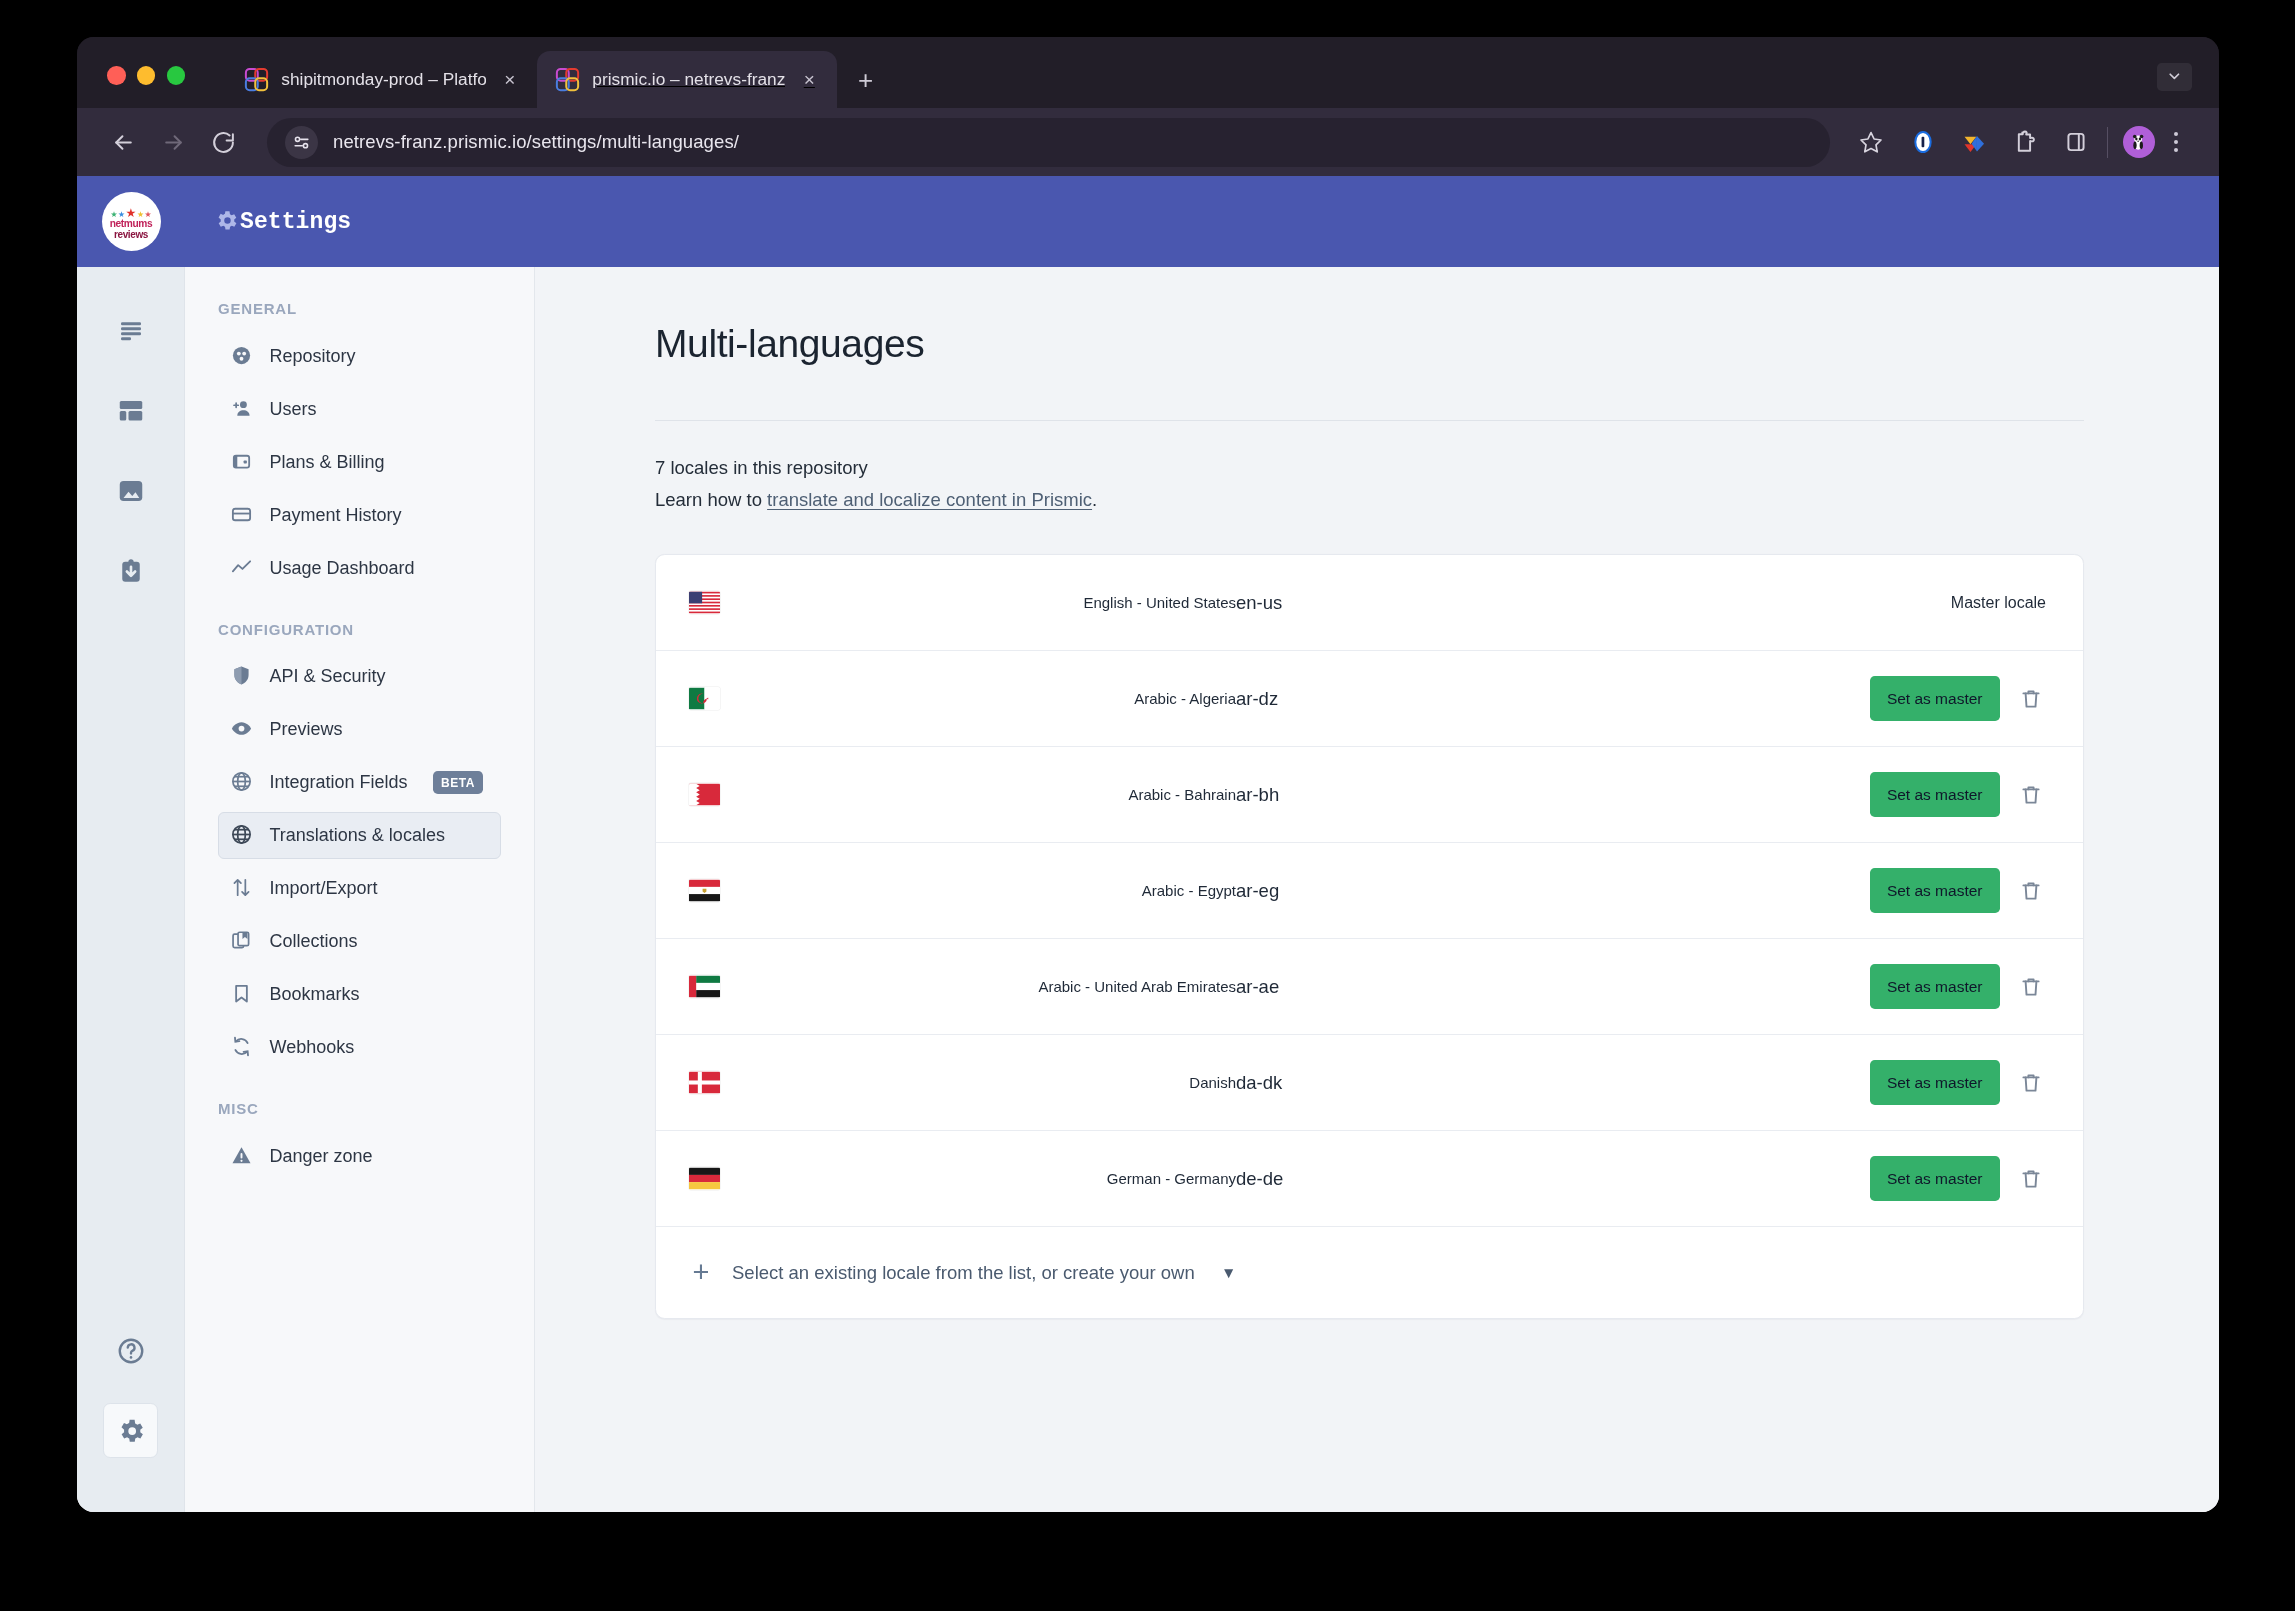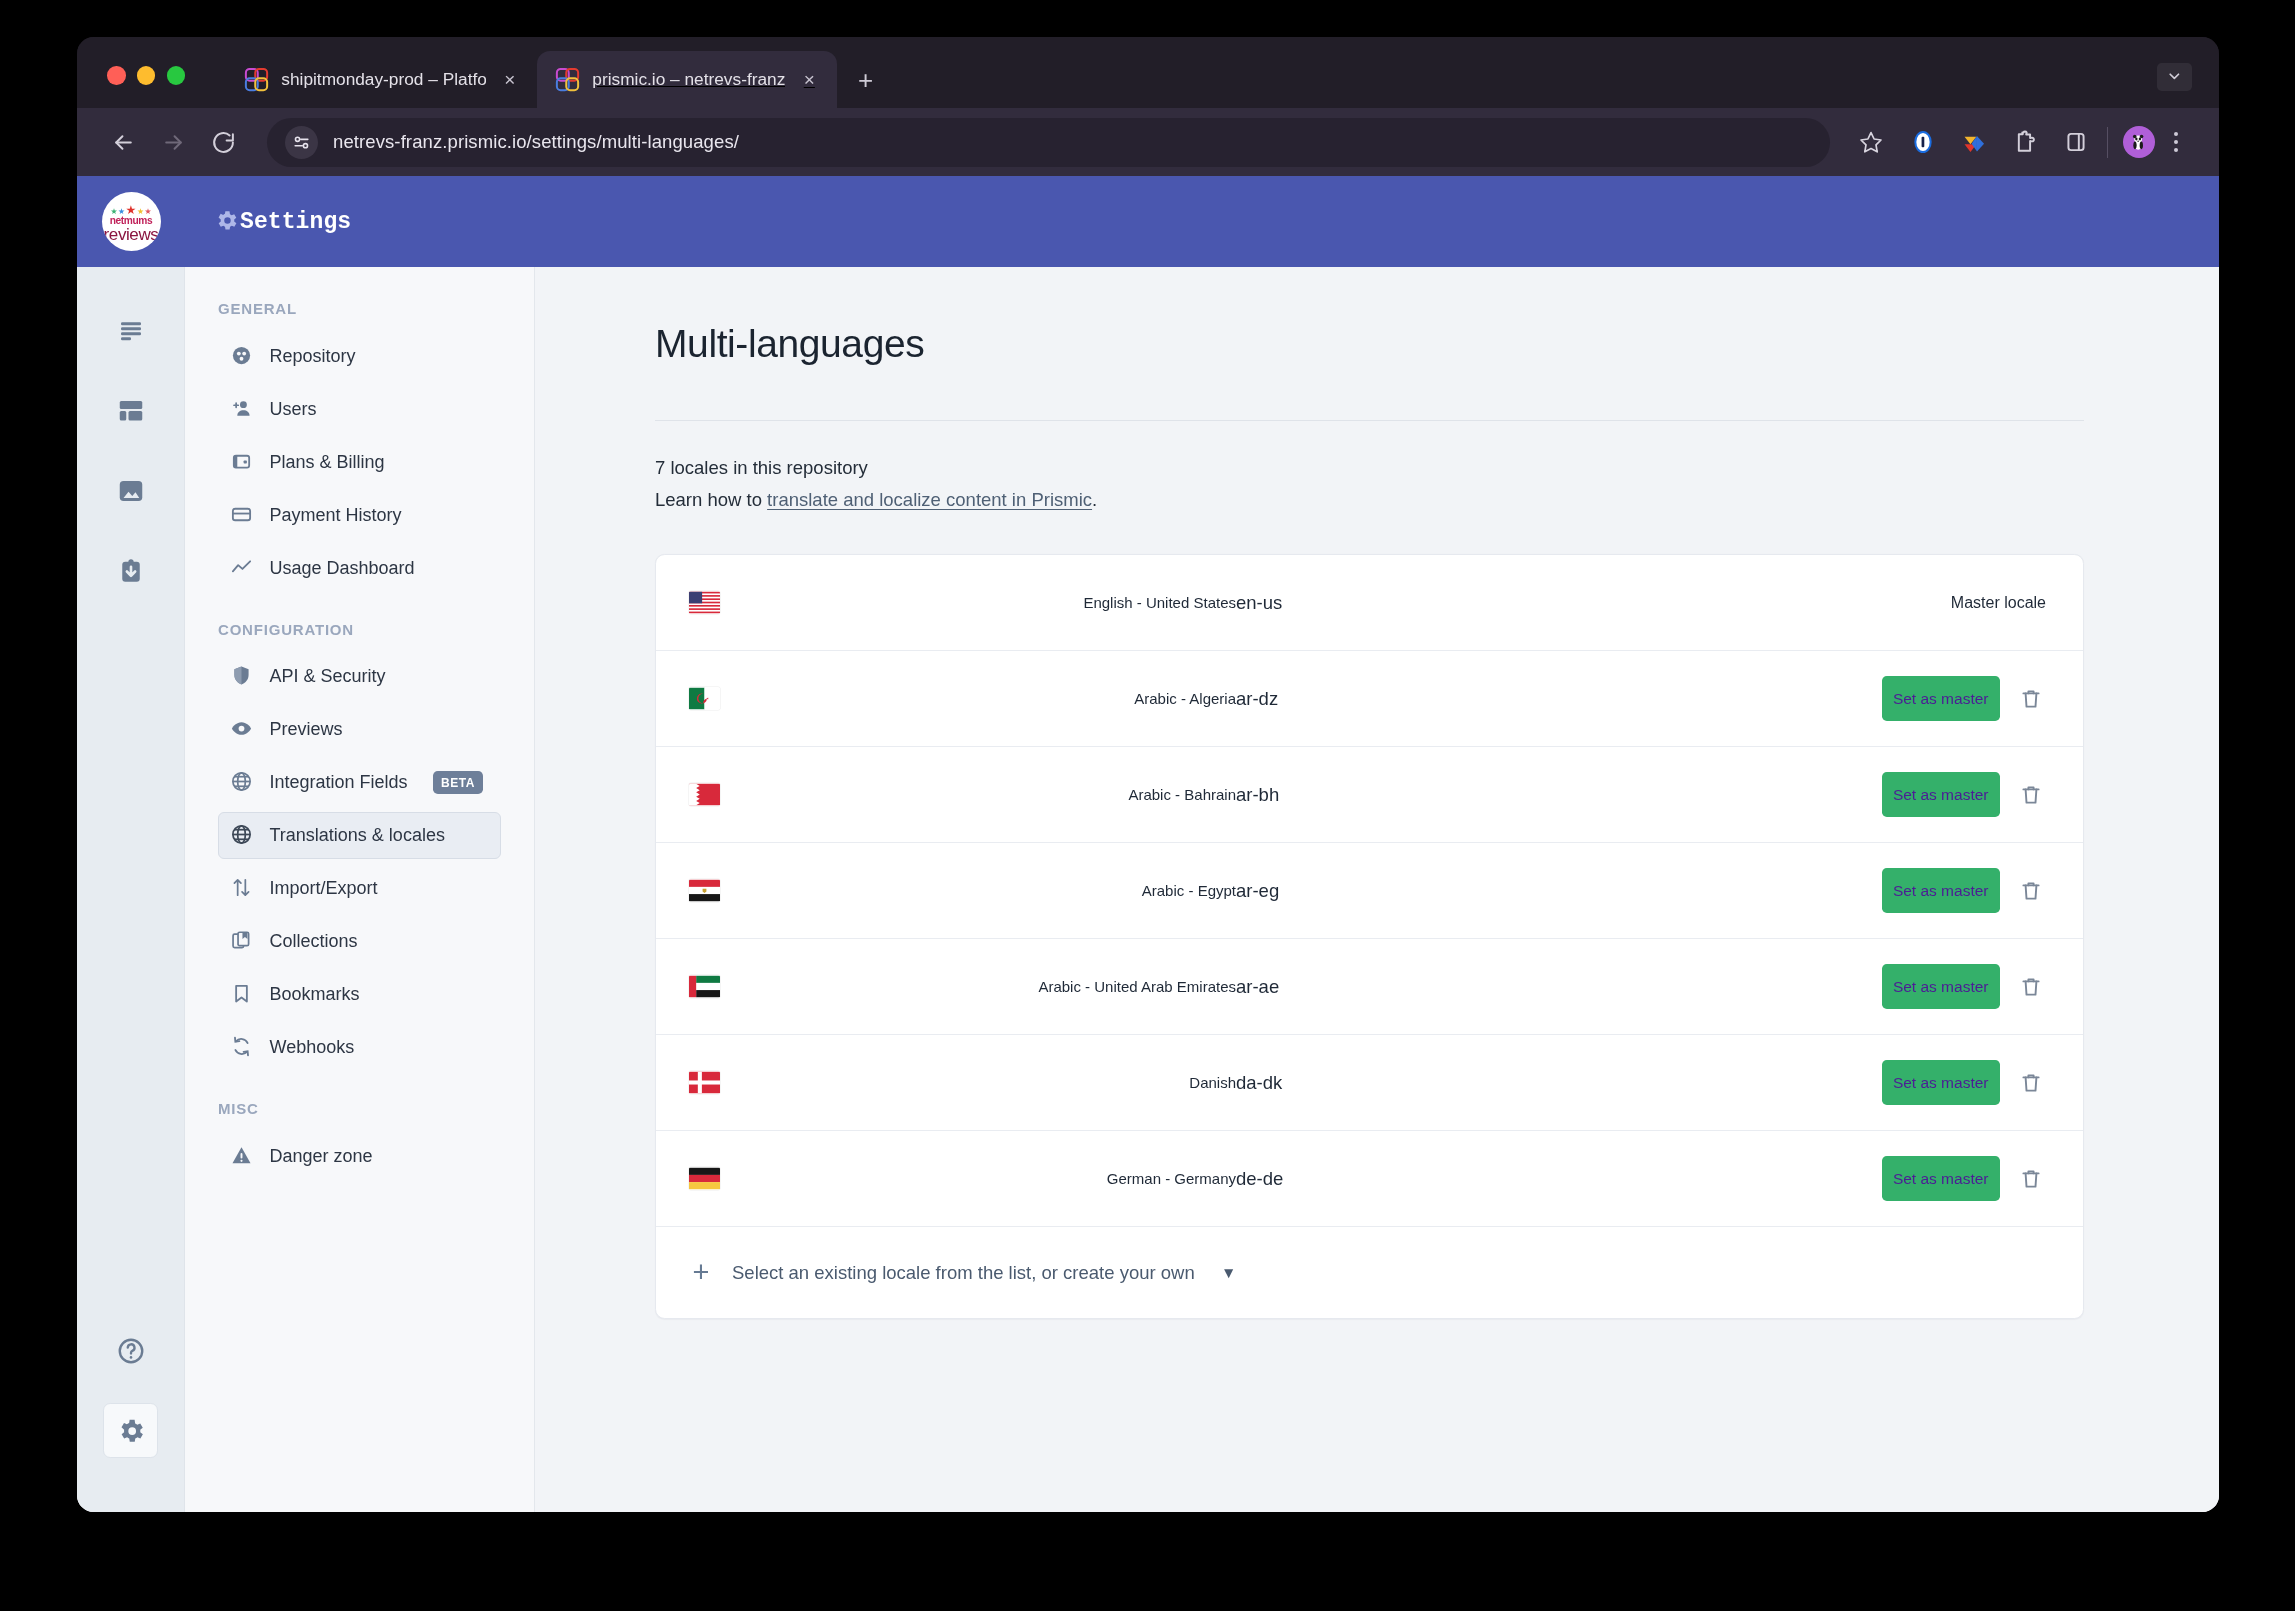--- a/index.html
+++ b/index.html
@@ -155,21 +155,21 @@
     background: #ffffff;
     display: flex; flex-direction: column;
     align-items: center; justify-content: center;
     overflow: hidden;
     padding-top: 3.6px;
   }
   .logo-stars { display: flex; align-items: flex-end; gap: 0.6px; height: 13px; }
   .logo-stars span { font-size: 7.8px; line-height: 1; }
   .logo-stars span.big { font-size: 12px; }
   .logo-txt1 { font-size: 10.2px; font-weight: bold; color: #c0225a; letter-spacing: -0.4px; line-height: 1.05; }
-  .logo-txt2 { font-size: 17px; font-weight: normal; color: #8a1540; letter-spacing: -0.4px; line-height: 1.05; }
+  .logo-txt2 { font-size: 10px; font-weight: bold; color: #8a1540; letter-spacing: -0.4px; line-height: 1.05; }
   .appheader-main { display: flex; align-items: center; gap: 1px; padding-left: 29px; font-family: Liberation Mono, monospace; }
   .appheader-main svg { width: 25px; height: 25px; }
   .appheader-title { color: #ffffff; font-size: 23px; font-weight: bold; letter-spacing: 0.1px; }
 
   
   #appbody { display: flex; flex: 1; min-height: 0; }
 
   
   #rail {
     width: 108px; flex: 0 0 108px;
@@ -283,24 +283,24 @@
   .locale-code {
     font-size: 18.5px; color: #1f2937;
     width: 335px; flex: 0 0 335px;
   }
   .row-actions {
     margin-left: auto;
     display: flex; align-items: center; gap: 15.5px;
   }
   .master-label { font-size: 16px; color: #1f2937; }
   .btn-master {
-    background: #34b06a; color: #4c1d95;
+    background: #34b06a; color: #0f172a;
     font-size: 15.5px;
     border: none; border-radius: 4.8px;
-    padding: 0 11px;
+    padding: 0 17px;
     height: 45px;
     display: flex; align-items: center; justify-content: center;
     white-space: nowrap;
     font-family: "Liberation Sans", sans-serif;
   }
   .btn-trash {
     width: 31px; height: 31px;
     display: flex; align-items: center; justify-content: center;
     background: none; border: none;
   }

